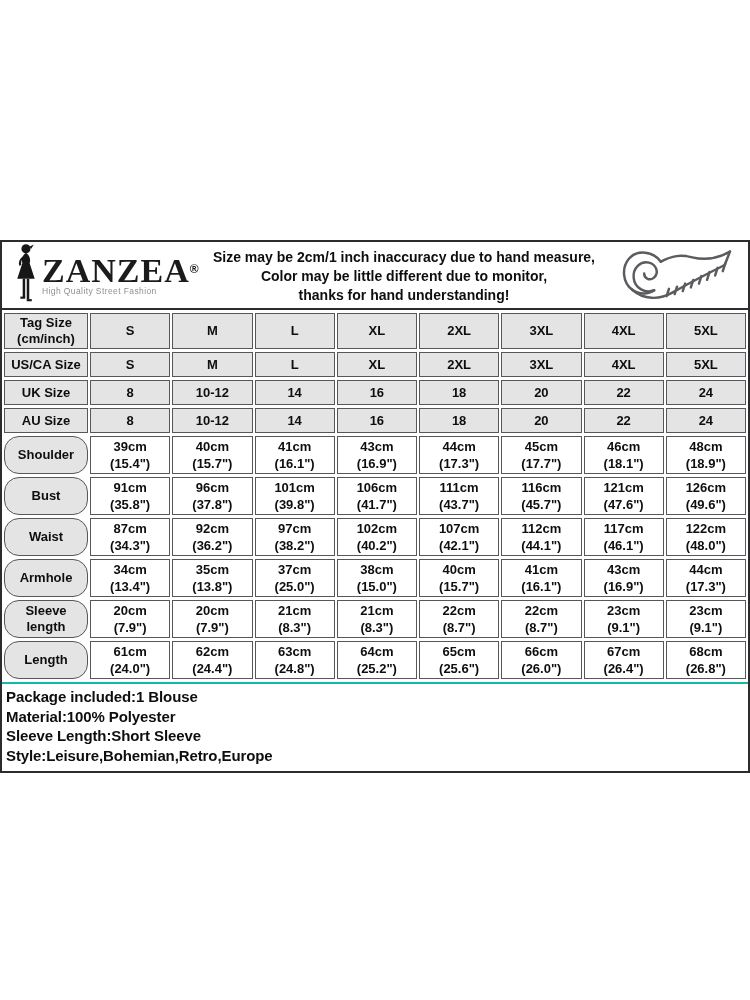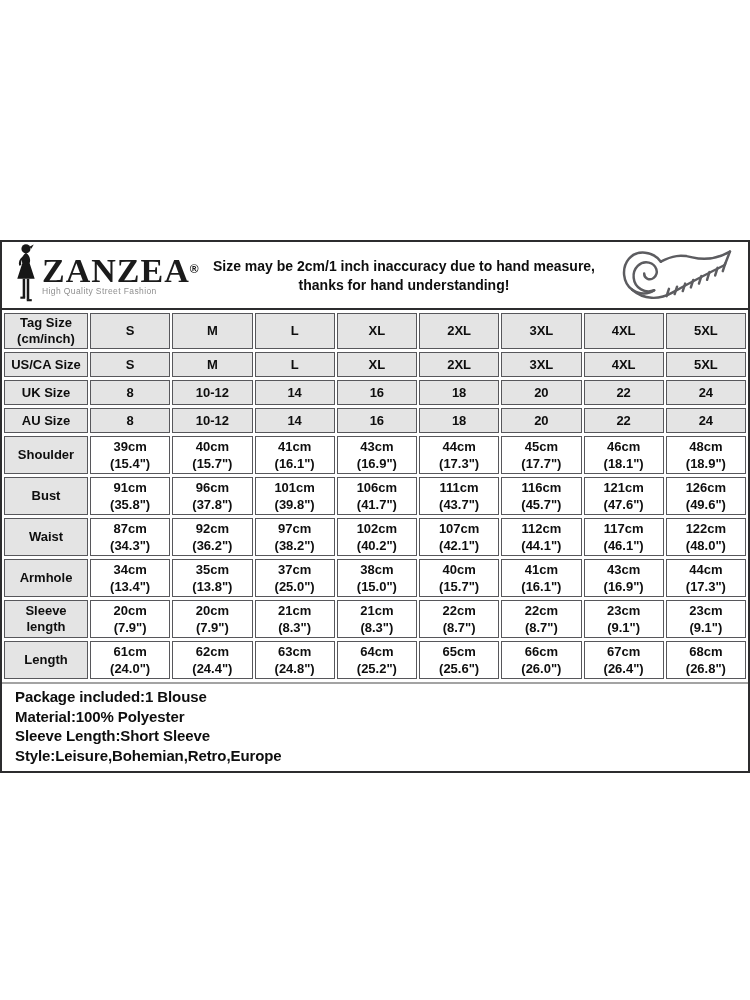--- a/index.html
+++ b/index.html
@@ -24,24 +24,24 @@
 
   
   table.size-table { width:100%; table-layout:fixed; border-collapse:separate; border-spacing:2px 3px; }
   table.size-table th, table.size-table td {
       border:1px solid #57575b; text-align:center; vertical-align:middle;
       font-weight:700; font-size:13px; line-height:16px; white-space:pre-line; padding:1px 0;
   }
   table.size-table th.lbl { width:84px; background:#e4e4e4; }
   tr.size td { background:#e4e4e4; height:25px; }
   tr.measure td { background:#ffffff; height:36px; line-height:17px; }
-  tr.measure th.lbl { height:36px; }
+  tr.measure th.lbl { height:36px;border-radius:15px; }
 
   
-  .info { border-top:2px solid #a3a3a3; padding:3px 5px 6px 13px; }
+  .info { border-top:2px solid #14b8a6; padding:3px 5px 6px 4px; }
   .info div { font-weight:700; font-size:15px; line-height:19.5px; letter-spacing:-0.1px; }
 </style>
 </head>
 <body>
 
 <div class="page">
   <div class="content">
     <div class="outer">
 
       <div class="header">
@@ -61,20 +61,21 @@
             </svg>
           </span>
           <span class="logo-textwrap">
             <span class="logo-name"><span>ZANZEA</span><sup class="logo-reg">®</sup></span>
             <span class="logo-tagline">High Quality Street Fashion</span>
           </span>
         </div>
 
         <div class="disclaimer">
           <div>Size may be 2cm/1 inch inaccuracy due to hand measure,</div>
+          <div>Color may be little different due to monitor,</div>
           <div>thanks for hand understanding!</div>
         </div>
 
         <div class="tape">
           <svg width="122" height="58" viewBox="0 0 128 60">
             <g fill="none" stroke="#5c5c60" stroke-width="2.6" stroke-linecap="round" stroke-linejoin="round">
               <path d="M46,16 C38,5 21,3 12.5,13 C4.5,22.5 6,38.5 16,45.5"></path>
               <path d="M16,45.5 C23,50.5 33,50.5 39,46"></path>
               <path d="M39,46 C30,50 18.5,44 17.5,33 C16.5,23 24.5,15 33.5,17 C41.5,19 44.5,28 38.5,33 C34.5,36.2 28.5,34 28.5,28.5"></path>
               <path d="M16,45.5 C28,56 44,56.5 58,48.5 C74,39.5 92,30 113,19.5"></path>

